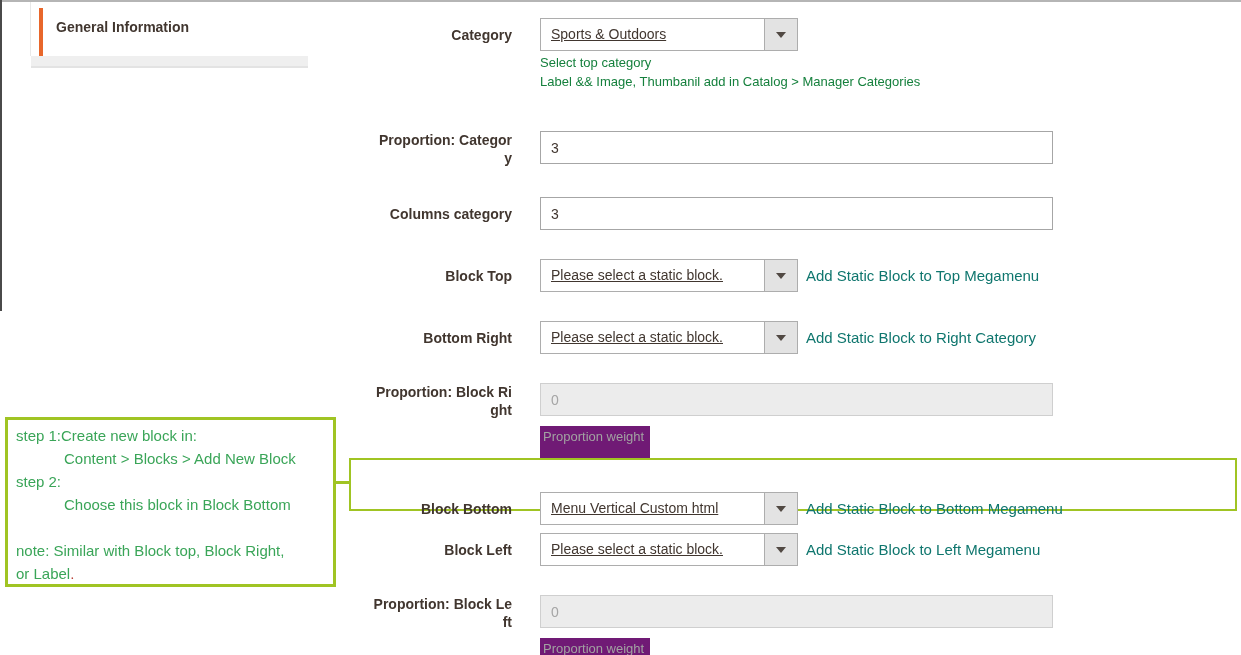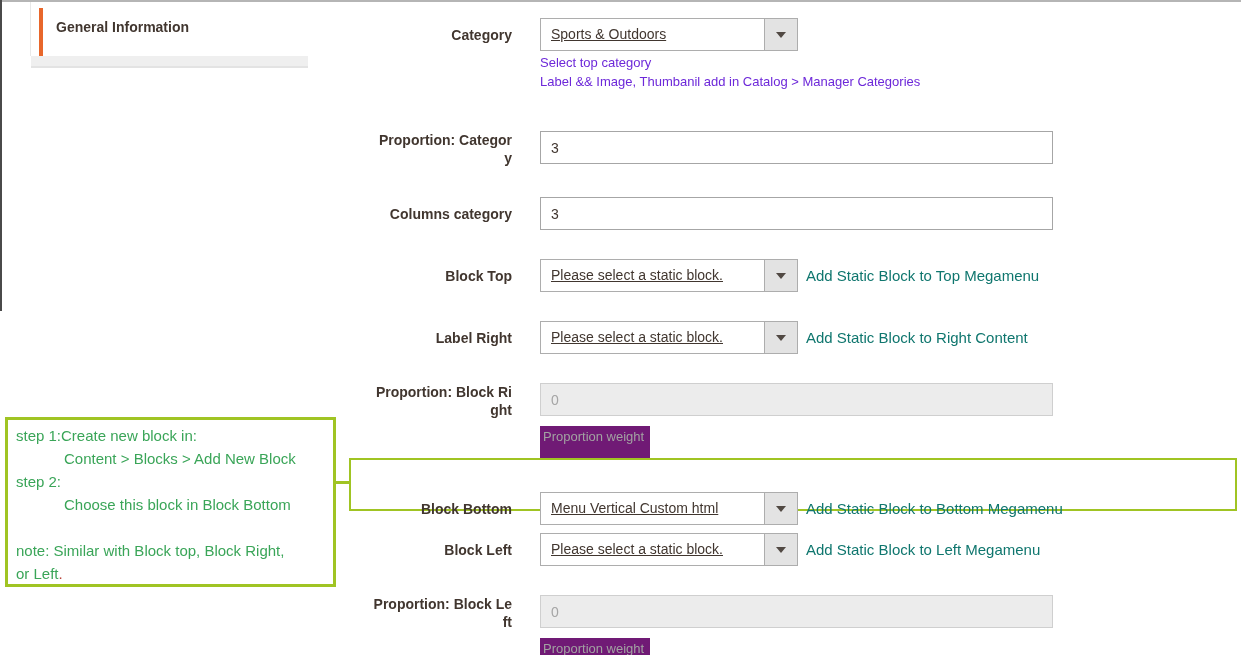--- a/index.html
+++ b/index.html
@@ -55,21 +55,21 @@
   .tinput {
     width:513px; height:33px; border:1px solid #a6a6a6; background:#fff;
     padding:0 10px; font-size:14px; color:#41362f;
     font-family:"Liberation Sans", sans-serif;
   }
   .tinput:disabled {
     background:#ececec; border-color:#cfcfcf; color:#a5a5a5;
   }
 
   .side-note { margin-left:8px; font-size:15px; color:#0f766e; }
-  .note { margin-top:4px; font-size:13px; color:#6d28d9; }
+  .note { margin-top:4px; font-size:13px; color:#15803d; }
   .note2 { }
   .weight-note {
     display:inline-block; margin-top:10px; background:#701a75; color:#a2a2a2;
     font-size:13px; padding:3px 6px 14px 3px;
   }
 
   
   .hl-rect {
     position:absolute; left:349px; top:458px; width:888px; height:53px;
     border:2px solid #a0c423; background:transparent; pointer-events:none;
@@ -140,30 +140,30 @@
           <span class="sel-btn">
               <span class="arrow-down"></span>
             </span>
         </div>
         <span class="side-note">Add Static Block to Top Megamenu</span>
       </div>
     </div>
   </div>
 
   <div class="field" style="top:321px">
-    <div class="flabel">Label Right</div>
+    <div class="flabel">Bottom Right</div>
     <div class="fctrl">
       <div class="ctrl-line">
         <div class="select">
           <span class="sel-text">Please select a static block.</span>
           <span class="sel-btn">
               <span class="arrow-down"></span>
             </span>
         </div>
-        <span class="side-note">Add Static Block to Right Content</span>
+        <span class="side-note">Add Static Block to Right Category</span>
       </div>
     </div>
   </div>
 
   <div class="field" style="top:383px">
     <div class="flabel">Proportion: Block Ri
 ght</div>
     <div class="fctrl">
       <input class="tinput" type="text" disabled="" value="0" style="">
       <div>
@@ -213,15 +213,15 @@
     </div>
   </div>
 
   <div class="ann-box">
     <div>step 1:Create new block in:</div>
     <div class="ann-indent">Content &gt; Blocks &gt; Add New Block</div>
     <div>step 2:</div>
     <div class="ann-indent">Choose this block in Block Bottom</div>
     <div class="ann-blank"></div>
     <div>note: Similar with Block top, Block Right,</div>
-    <div><span>or Left</span><span class="red-dot">.</span></div>
+    <div><span>or Label</span><span class="red-dot">.</span></div>
   </div>
 </div>
 
 </body></html>

